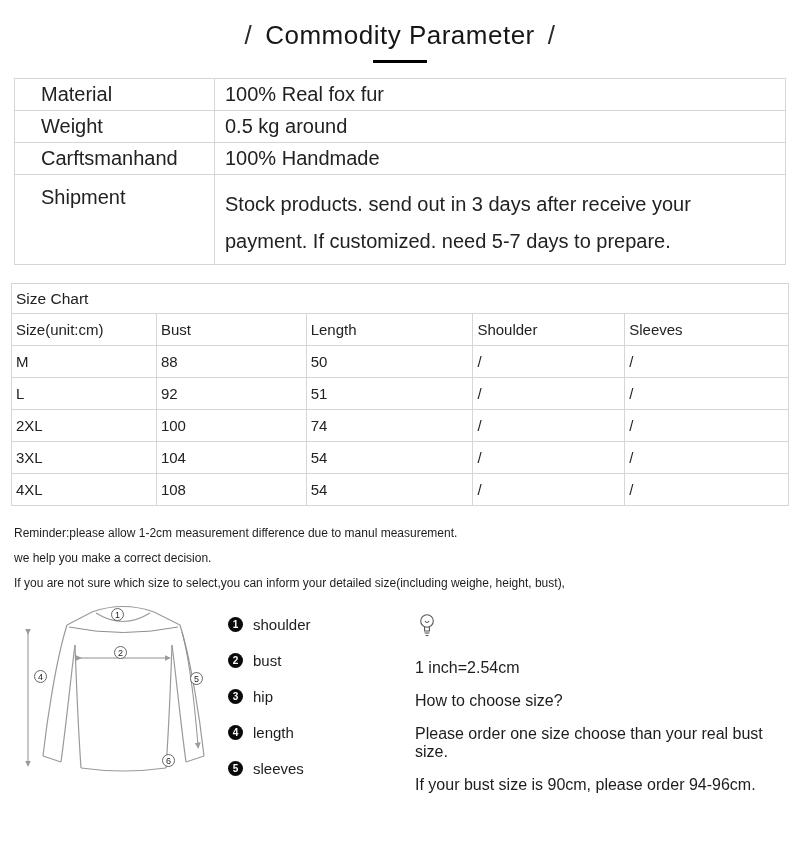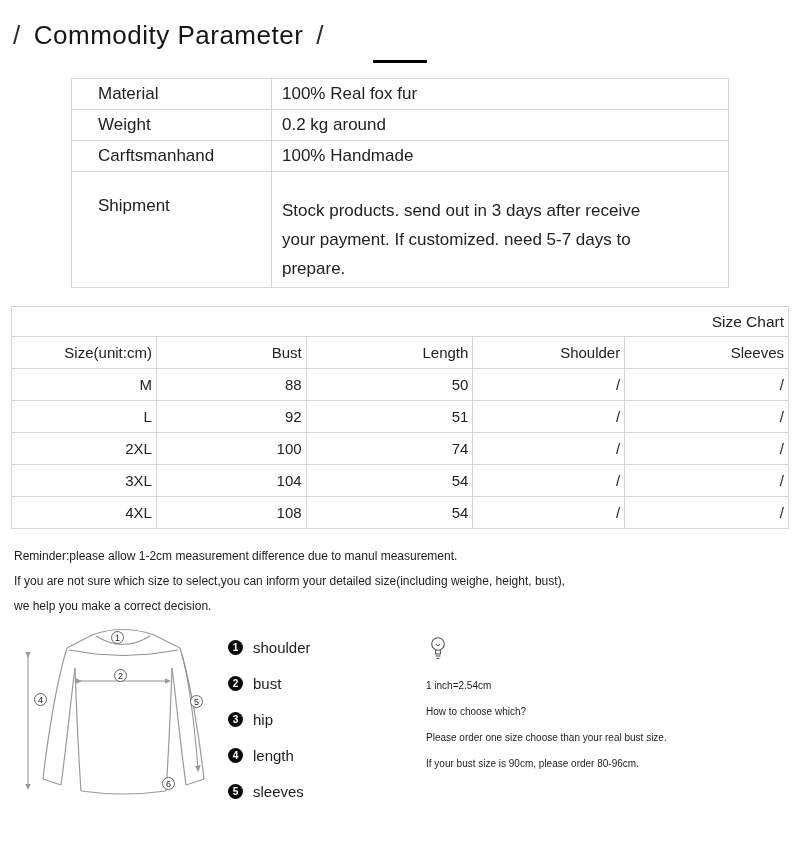--- a/index.html
+++ b/index.html
@@ -1,33 +1,33 @@
 <!DOCTYPE html>
 <html><head>
 <meta charset="utf-8">
 <style>
   * { box-sizing: border-box; }
   body { margin:0; background:#fff; font-family:"Liberation Sans", sans-serif; color:#222; }
   .page { width:800px; height:850px; position:relative; overflow:hidden; background:#fff; }
 
-  header { padding-top:20px; }
+  header { text-align:center; padding-top:20px; }
   .title { font-size:26px; font-weight:400; color:#161616; margin:0; letter-spacing:0.5px; }
   .title .slash { margin:0 13px; color:#2a2a2a; }
   .underline { width:54px; height:3px; background:#000; margin:9px auto 0; }
 
   table { border-collapse:collapse; }
-  .param-table { margin:15px auto 0; width:658px; font-size:17px; }
+  .param-table { margin:15px auto 0; width:772px; font-size:20px; }
   .param-table td { border:1px solid #d6d6d6; padding:4px 10px; vertical-align:middle; }
   .param-table td.lbl { width:200px; padding-left:26px; }
   .param-table tr { height:31px; }
   .param-table tr.tall { height:64px; }
-  .param-table tr.tall td { vertical-align:top; padding-top:24px; }
-  .param-table tr.tall td.val { line-height:29px; padding-right:60px; }
-
-  .size-table { margin:18px auto 0; width:778px; font-size:15px; text-align:right; }
+  .param-table tr.tall td { vertical-align:top; padding-top:11px; }
+  .param-table tr.tall td.val { line-height:37px; padding-right:60px; }
+
+  .size-table { margin:18px auto 0; width:778px; font-size:15px; text-align:left; }
   .size-table td { border:1px solid #d6d6d6; height:32px; padding:0 4px; }
   .size-table .title-row td { height:30px; font-size:15.5px; }
 
   .reminder { margin:15px 0 0 14px; font-size:12px; line-height:25px; color:#1d1d1d; }
 
   .bottom { position:relative; height:184px; margin-top:4px; }
 
   .diagram { position:absolute; left:20px; top:0; width:208px; height:184px; }
   .diagram svg { position:absolute; left:0; top:0; }
   .marker { position:absolute; width:13px; height:13px; border:1px solid #666; border-radius:50%;
@@ -36,21 +36,21 @@
   .m2 { left:94px; top:46px; }
   .m4 { left:14px; top:70px; }
   .m5 { left:170px; top:72px; }
   .m6 { left:142px; top:154px; }
 
   .mlist { position:absolute; left:228px; top:6px; margin:0; padding:0; list-style:none; }
   .mlist li { display:flex; align-items:center; height:36px; font-size:15px; color:#1d1d1d; }
   .bullet { flex:0 0 auto; width:15px; height:15px; border-radius:50%; background:#0a0a0a; color:#fff;
             font-size:10px; line-height:15px; text-align:center; margin-right:10px; font-weight:bold; }
 
-  .tips { position:absolute; left:415px; top:2px; font-size:10px; color:#1d1d1d; width:370px;margin-left:11px; }
+  .tips { position:absolute; left:415px; top:2px; font-size:16px; color:#1d1d1d; width:370px; }
   .tips .bulb { margin:10px 0 0 2px; }
   .tips .tline { margin-top:15px; }
 </style>
 </head>
 <body>
 
 <div class="page">
 
   <header>
     <h1 class="title">
@@ -60,21 +60,21 @@
   </header>
 
   <table class="param-table">
     <tbody>
         <tr>
       <td class="lbl">Material</td>
       <td class="val">100% Real fox fur</td>
     </tr>
     <tr>
       <td class="lbl">Weight</td>
-      <td class="val">0.2 kg around</td>
+      <td class="val">0.5 kg around</td>
     </tr>
     <tr>
       <td class="lbl">Carftsmanhand</td>
       <td class="val">100% Handmade</td>
     </tr>
     <tr class="tall">
       <td class="lbl">Shipment</td>
       <td class="val">Stock products. send out  in 3 days after receive your payment. If customized. need 5-7 days to prepare.</td>
     </tr>
   </tbody>
@@ -132,22 +132,22 @@
       <td>108</td>
       <td>54</td>
       <td>/</td>
       <td>/</td>
     </tr>
   </tbody>
     </table>
 
   <div class="reminder">
     <div>Reminder:please allow 1-2cm measurement difference due to manul measurement.</div>
+    <div>we help you make a correct decision.</div>
     <div>If you are not sure which size to select,you can inform your detailed size(including   weighe, height, bust),</div>
-    <div>we help you make a correct decision.</div>
   </div>
 
   <div class="bottom">
 
     <div class="diagram">
       <svg width="208" height="184" viewBox="0 0 208 184">
         <defs>
           <marker id="ah" markerWidth="7" markerHeight="7" refX="3.5" refY="3.5" orient="auto">
             <path d="M0,0.5 L6.5,3.5 L0,6.5 Z" fill="#9a9a9a"></path>
           </marker>
@@ -208,19 +208,19 @@
       <svg class="bulb" width="20" height="28" viewBox="0 0 20 28">
         <g stroke="#555" stroke-width="1.1" fill="none">
           <circle cx="10" cy="9" r="6.3"></circle>
           <path d="M8,9 Q10,12 12,9"></path>
           <path d="M7.6,15 L7.6,19 L12.4,19 L12.4,15"></path>
           <path d="M7.6,21 L12.4,21"></path>
           <path d="M8.6,23.5 L11.4,23.5"></path>
         </g>
       </svg>
       <div class="tline">1 inch=2.54cm</div>
-      <div class="tline">How to choose which?</div>
+      <div class="tline">How to choose size?</div>
       <div class="tline">Please order one size choose than your real bust size.</div>
-      <div class="tline">If your bust size is 90cm, please order 80-96cm.</div>
+      <div class="tline">If your bust size is 90cm, please order 94-96cm.</div>
     </div>
 
   </div>
 </div>
 
 </body></html>

